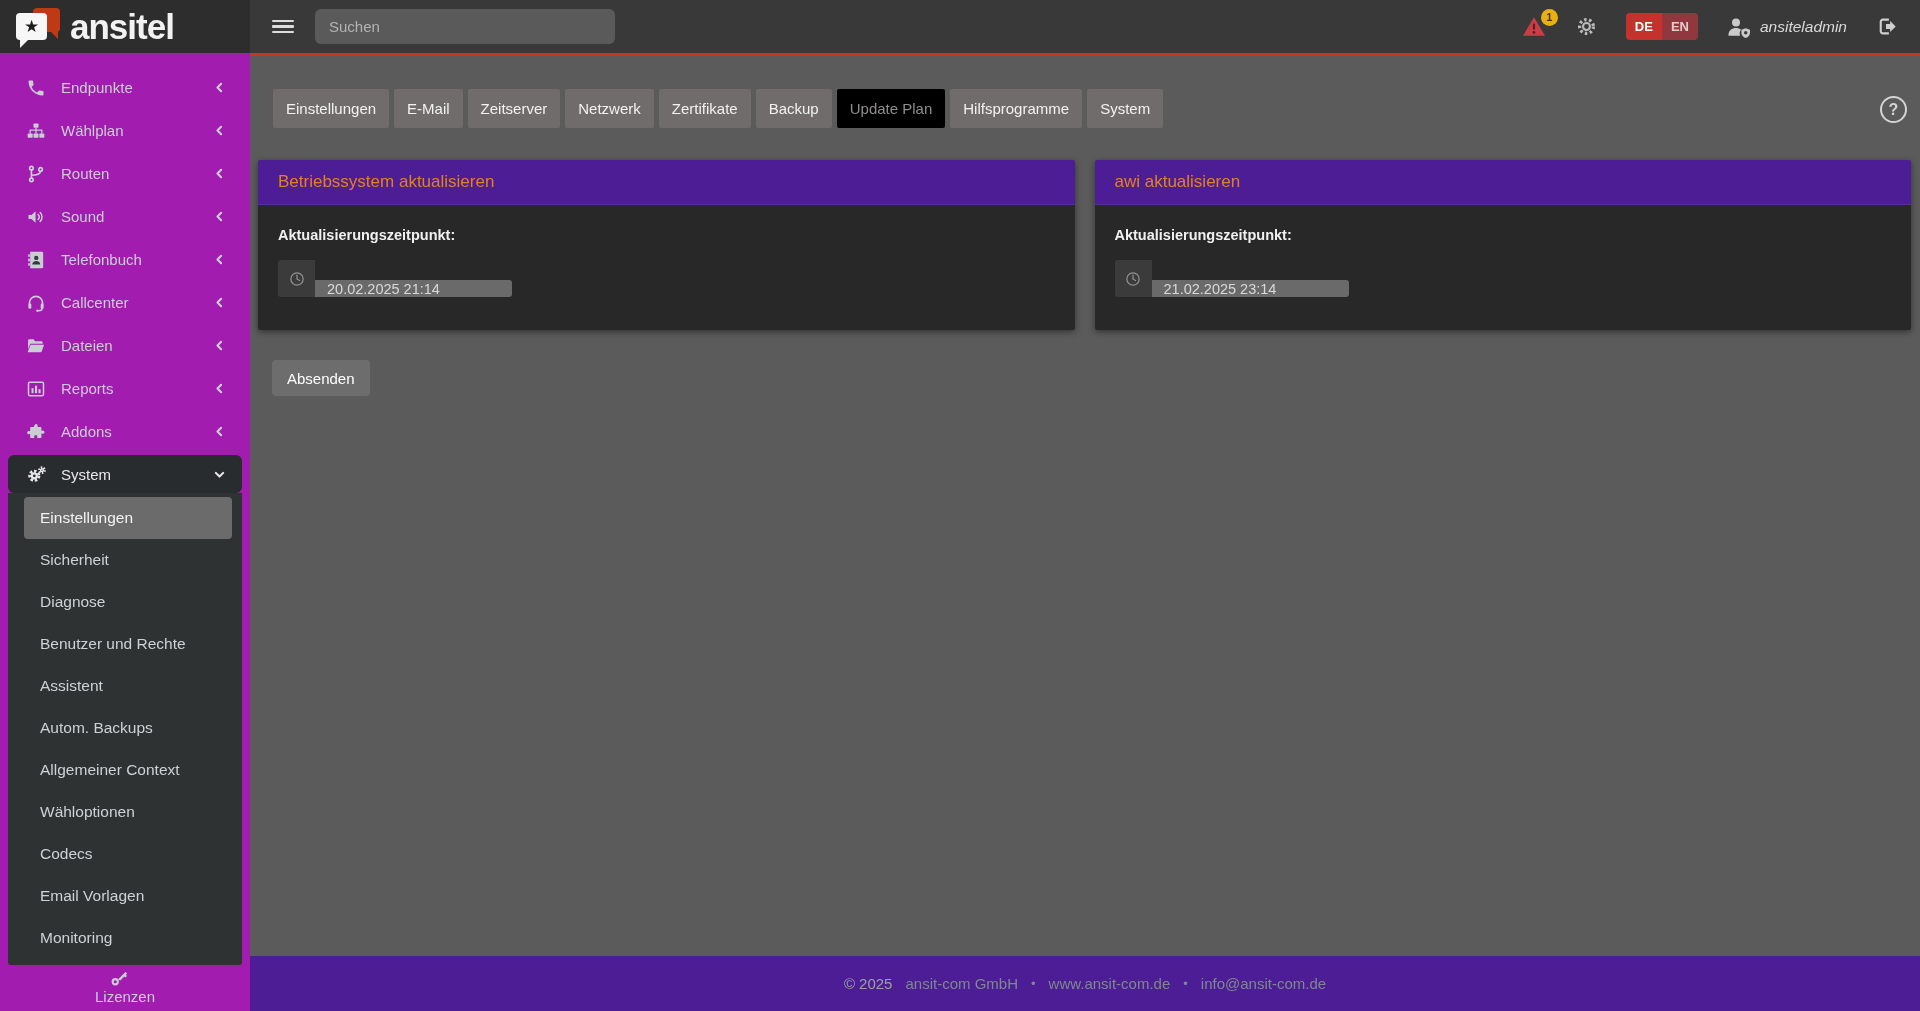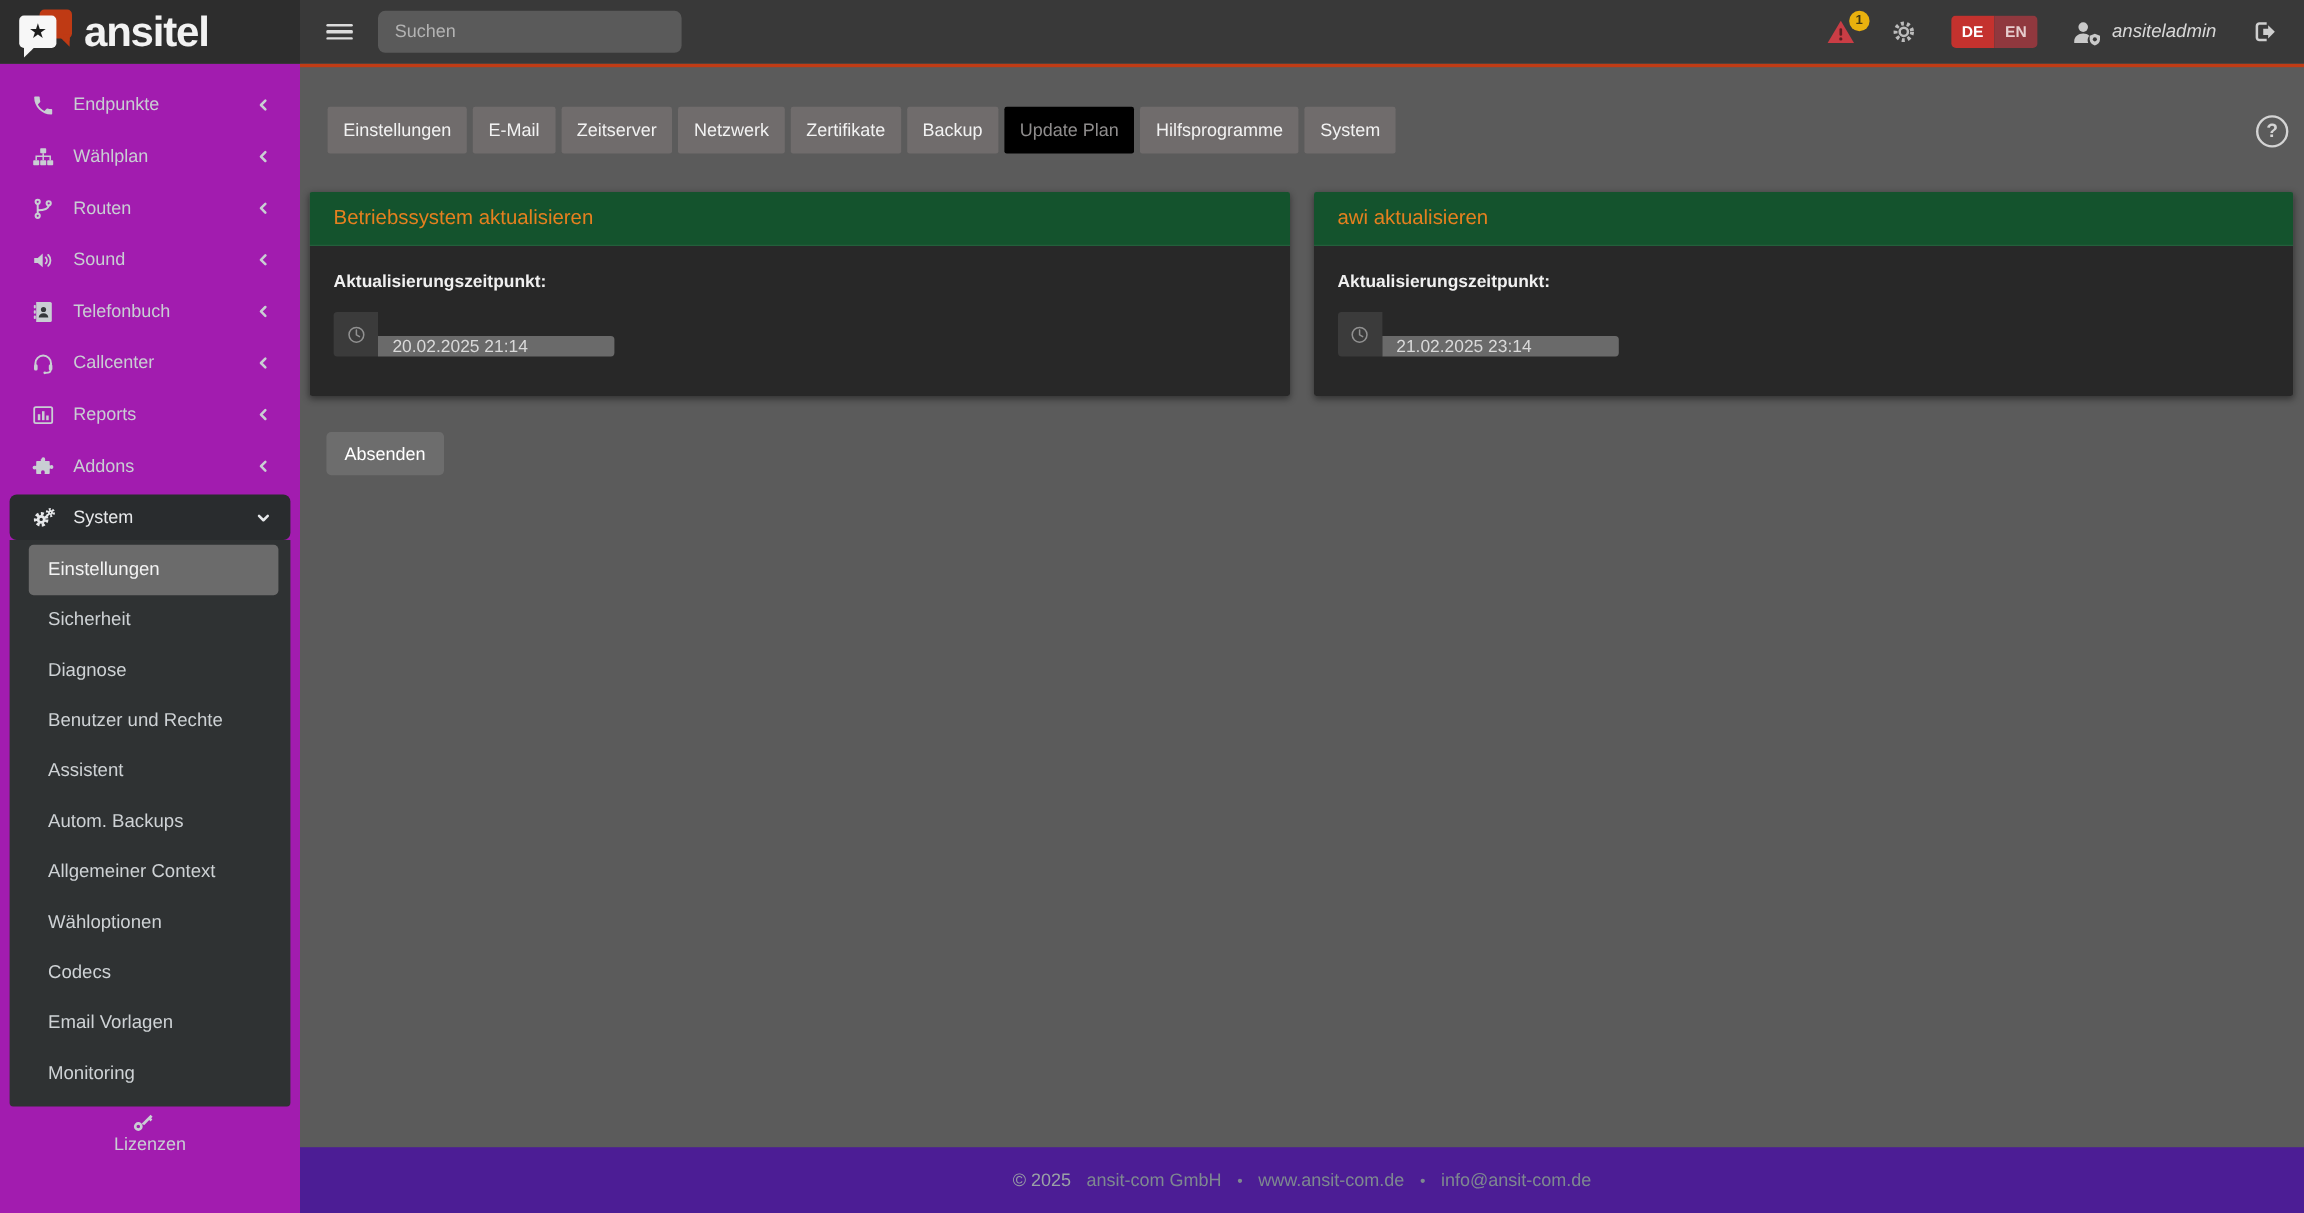--- a/index.html
+++ b/index.html
@@ -13,21 +13,21 @@
   .bubble-red { position:absolute; right:2px; top:2px; width:27px; height:24px; background:#bf3a14; border-radius:4px; }
   .bubble-red::after { content:""; position:absolute; right:2px; bottom:-7px; border:5px solid transparent; border-top-color:#bf3a14; border-right-color:#bf3a14; }
   .bubble-white { position:absolute; left:0; top:7px; width:31px; height:27px; background:#f7f7f7; border-radius:4px; display:flex; align-items:center; justify-content:center; }
   .bubble-white::after { content:""; position:absolute; left:4px; bottom:-8px; border:6px solid transparent; border-top-color:#f7f7f7; border-left-color:#f7f7f7; }
   .bubble-star { color:#1d1d1d; font-size:17px; line-height:1; }
   .brand-text { font-size:35px; font-weight:bold; color:#f2f2f2; letter-spacing:-1px; }
 
   .topbar-main { flex:1; display:flex; align-items:center; padding-left:22px; }
   .hamburger { width:22px; cursor:pointer; display:flex; flex-direction:column; gap:3.5px; }
   .hamburger i { display:block; height:2.3px; background:#dcdcdc; border-radius:1px; }
-  .search-input { margin-left:21px; width:253px; height:35px; background:#5a5a5a; border:none; border-radius:6px; color:#e2e2e2; font-size:15px; padding:0 14px; font-family:"Liberation Sans", sans-serif; }
+  .search-input { margin-left:21px; width:300px; height:35px; background:#5a5a5a; border:none; border-radius:6px; color:#e2e2e2; font-size:15px; padding:0 14px; font-family:"Liberation Sans", sans-serif; }
   .search-input::placeholder { color:#b3b3b3; }
 
   .topbar-right { margin-left:auto; display:flex; align-items:center; gap:28px; margin-right:22px; }
   .warn-wrap { position:relative; cursor:pointer; }
   .warn-wrap svg { display:block; }
   .warn-badge { position:absolute; top:-6px; right:-11px; min-width:17px; height:17px; border-radius:50%; background:#e9b10e; color:#43390f; font-size:11px; font-weight:bold; display:flex; align-items:center; justify-content:center; }
   .top-icon { color:#bcbcbc; cursor:pointer; display:flex; }
   .lang-pill { display:flex; border-radius:4px; overflow:hidden; font-size:13px; font-weight:bold; cursor:pointer; }
   .lang-de { background:#c4322e; color:#ffffff; padding:6px 9px; }
   .lang-en { background:#90383e; color:#e6cccd; padding:6px 9px; }
@@ -56,21 +56,21 @@
 
   
   .main { position:absolute; top:53px; left:250px; right:0; bottom:0; background:#5b5b5b; border-top:3px solid #c13c15; overflow:hidden; }
   .tabbar { margin:33px 60px 0 23px; display:flex; gap:5px; flex-wrap:wrap; }
   .tab { border:none; background:#706c6c; color:#f2f2f2; font-size:15px; padding:0 13px; height:39px; cursor:pointer; font-family:"Liberation Sans", sans-serif; border-radius:2px; }
   .tab.active { background:#000000; color:#8f8d8d; }
   .help-icon { position:absolute; top:40px; right:13px; width:27px; height:27px; border:2.4px solid #d4d4d4; border-radius:50%; color:#d4d4d4; font-weight:bold; font-size:16px; display:flex; align-items:center; justify-content:center; cursor:pointer; }
 
   .panels { display:flex; gap:20px; margin:32px 9px 0 8px; }
   .panel { flex:1; border-radius:2px; overflow:hidden; box-shadow:0 2px 6px rgba(0,0,0,0.45); }
-  .panel-header { background:#14532d; color:#e5801f; font-size:17px; padding:12px 20px; border-bottom:1px solid rgba(255,255,255,0.07); }
+  .panel-header { background:#4c1d95; color:#e5801f; font-size:17px; padding:12px 20px; border-bottom:1px solid rgba(255,255,255,0.07); }
   .panel-body { background:#282828; padding:22px 20px 33px 20px; }
   .field-label { color:#f0f0f0; font-weight:bold; font-size:14.5px; }
   .input-group { display:flex; margin-top:17px; width:234px; height:37px; }
   .input-addon { width:37px; background:#3b3b3b; color:#919191; display:flex; align-items:center; justify-content:center; border-radius:3px 0 0 3px; }
   .input-addon svg { width:18px; height:18px; }
   .dt-input { flex:1; min-width:0; background:#6a6a6a; border:none; color:#d9d9d9; font-size:14.5px; padding:0 12px; border-radius:0 3px 3px 0; font-family:"Liberation Sans", sans-serif;margin-top:20px; }
 
   .submit-btn { margin:30px 0 0 22px; padding:0 15px; height:36px; background:#6d6d6d; color:#ffffff; border:none; border-radius:4px; font-size:15px; cursor:pointer; font-family:"Liberation Sans", sans-serif; }
 
   
@@ -223,20 +223,34 @@
         <span class="ico">
           <svg viewBox="0 0 24 24">
             <path fill="none" stroke="currentColor" stroke-width="2" d="M4.2 14v-2.2a7.8 7.8 0 0 1 15.6 0V14"></path>
             <rect x="2.8" y="12.6" width="3.6" height="6.4" rx="1.6" fill="currentColor"></rect>
             <rect x="17.6" y="12.6" width="3.6" height="6.4" rx="1.6" fill="currentColor"></rect>
             <path fill="none" stroke="currentColor" stroke-width="1.8" stroke-linecap="round" d="M19.4 18.6c0 1.8-2.2 2.6-4.6 2.6"></path>
             <circle cx="13.6" cy="21.2" r="1.4" fill="currentColor"></circle>
           </svg>
         </span>
         <span>Callcenter</span>
+        <span class="chev">
+          <svg viewBox="0 0 16 16" fill="none" stroke="currentColor" stroke-width="2.6" stroke-linecap="round" stroke-linejoin="round">
+            <path d="M10 3.5 5.5 8l4.5 4.5"></path>
+          </svg>
+        </span>
+      </div>
+      <div class="side-item">
+        <span class="ico">
+          <svg viewBox="0 0 24 24" fill="currentColor">
+            <path d="M2.5 5.5A1.5 1.5 0 0 1 4 4h5l2 2.2h7.5A1.5 1.5 0 0 1 20 7.7v1.6H5.2L2.5 16z"></path>
+            <path d="M5.6 10.4h16.1l-2.9 8.1a1.5 1.5 0 0 1-1.4 1H1.9z"></path>
+          </svg>
+        </span>
+        <span>Dateien</span>
         <span class="chev">
           <svg viewBox="0 0 16 16" fill="none" stroke="currentColor" stroke-width="2.6" stroke-linecap="round" stroke-linejoin="round">
             <path d="M10 3.5 5.5 8l4.5 4.5"></path>
           </svg>
         </span>
       </div>
       <div class="side-item">
         <span class="ico">
           <svg viewBox="0 0 24 24">
             <rect x="3" y="4" width="18" height="16" rx="1.6" fill="none" stroke="currentColor" stroke-width="1.8"></rect>

